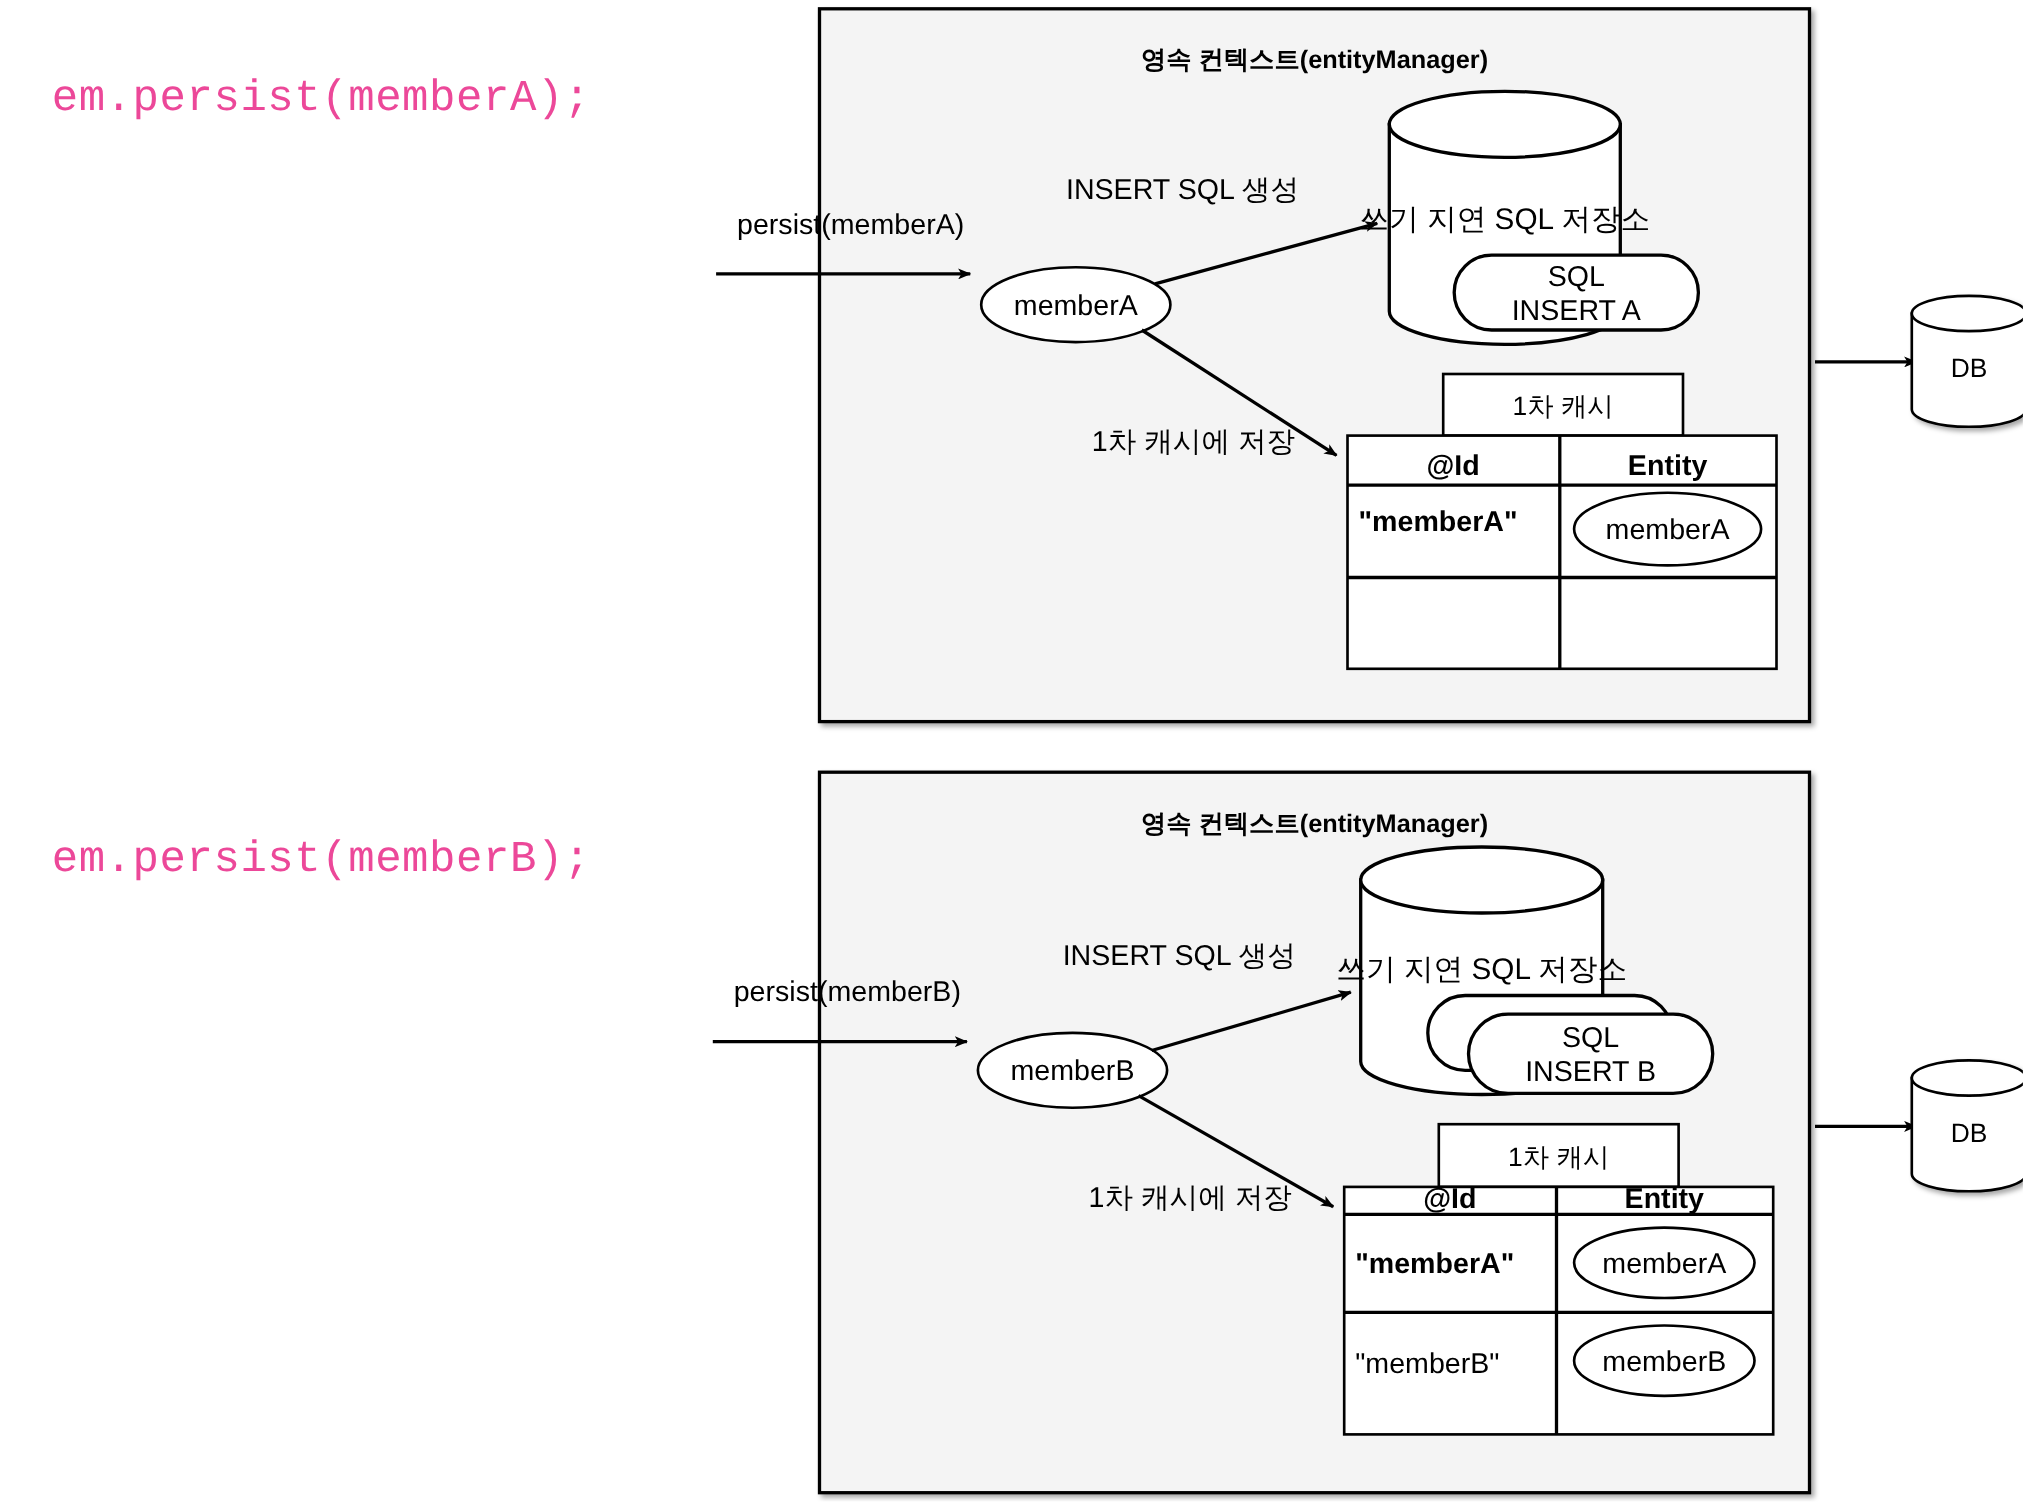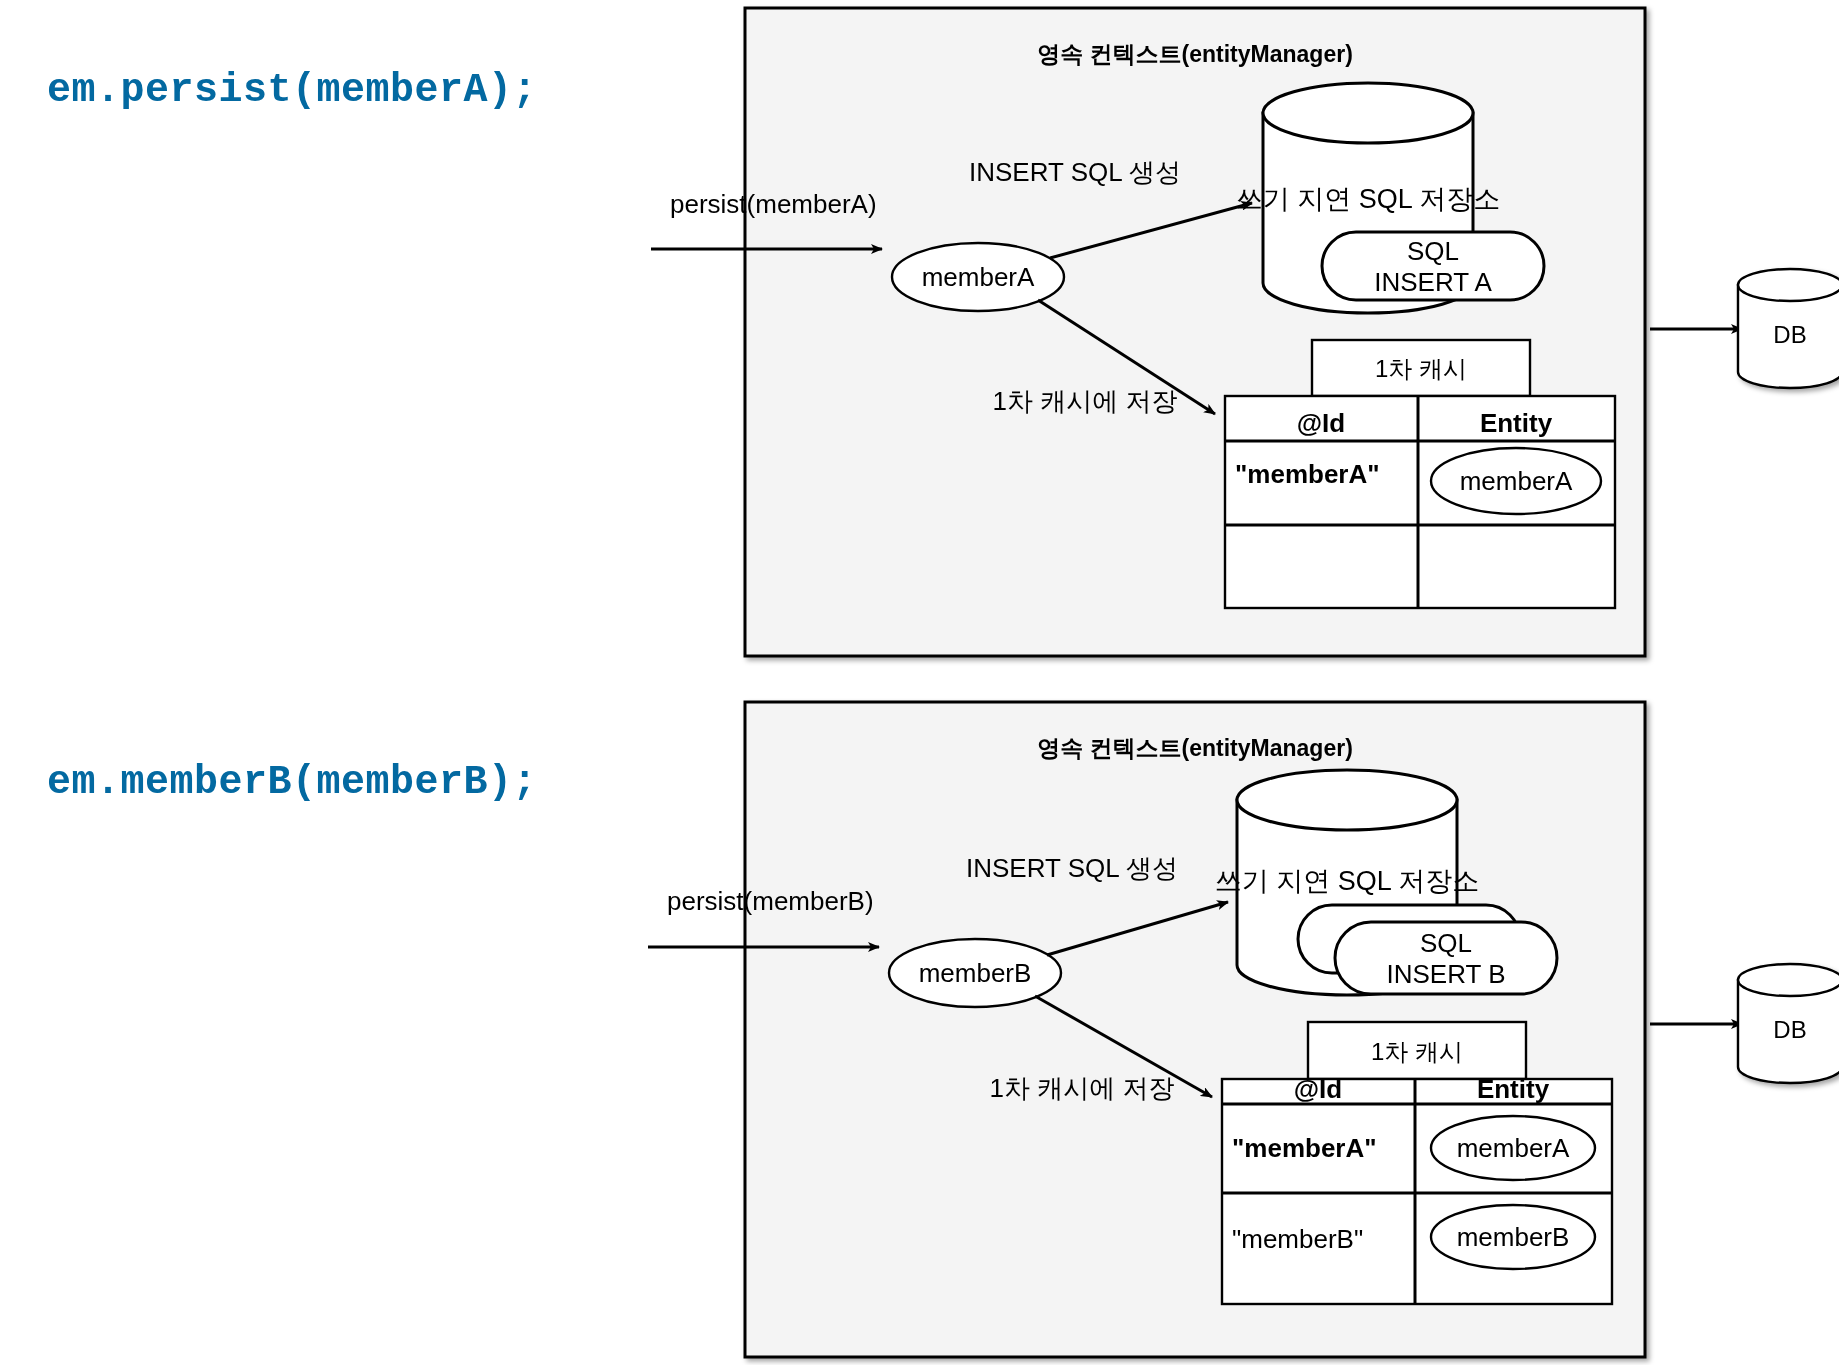--- a/index.html
+++ b/index.html
@@ -16,23 +16,23 @@
   }
   #stage {
     position: absolute;
     left: 0; top: 0;
     width: 1839px;
     height: 1365px;
   }
   .code-label {
     position: absolute;
     font-family: "Liberation Mono", "DejaVu Sans Mono", monospace;
-    font-weight: bold;
+    font-weight: normal;
     font-size: 40px;
-    color: #0369a1;
+    color: #ec4899;
     white-space: nowrap;
     letter-spacing: 0.5px;
   }
   svg.diagram {
     position: absolute;
     left: 0; top: 0;
     width: 1839px;
     height: 1365px;
     overflow: visible;
   }
@@ -106,21 +106,21 @@
     font-weight: normal;
   }
 </style>
 </head>
 <body>
 
 <div id="stage">
 
   <div class="code-label" style="left:47px; top:68px;">em.persist(memberA);</div>
 
-  <div class="code-label" style="left:47px; top:760px;">em.memberB(memberB);</div>
+  <div class="code-label" style="left:47px; top:760px;">em.persist(memberB);</div>
 
   <svg class="diagram" viewBox="0 0 1839 1365">
     <defs>
       <marker id="arrowhead" markerWidth="12" markerHeight="10" refX="11" refY="5" orient="auto" markerUnits="userSpaceOnUse">
         <path d="M0,0 L12,5 L0,10 L3,5 Z" fill="#000000"></path>
       </marker>
       <filter id="softshadow" x="-20%" y="-20%" width="160%" height="160%">
         <feDropShadow dx="3" dy="3" stdDeviation="2.5" flood-color="#000000" flood-opacity="0.35"></feDropShadow>
       </filter>
     </defs>

